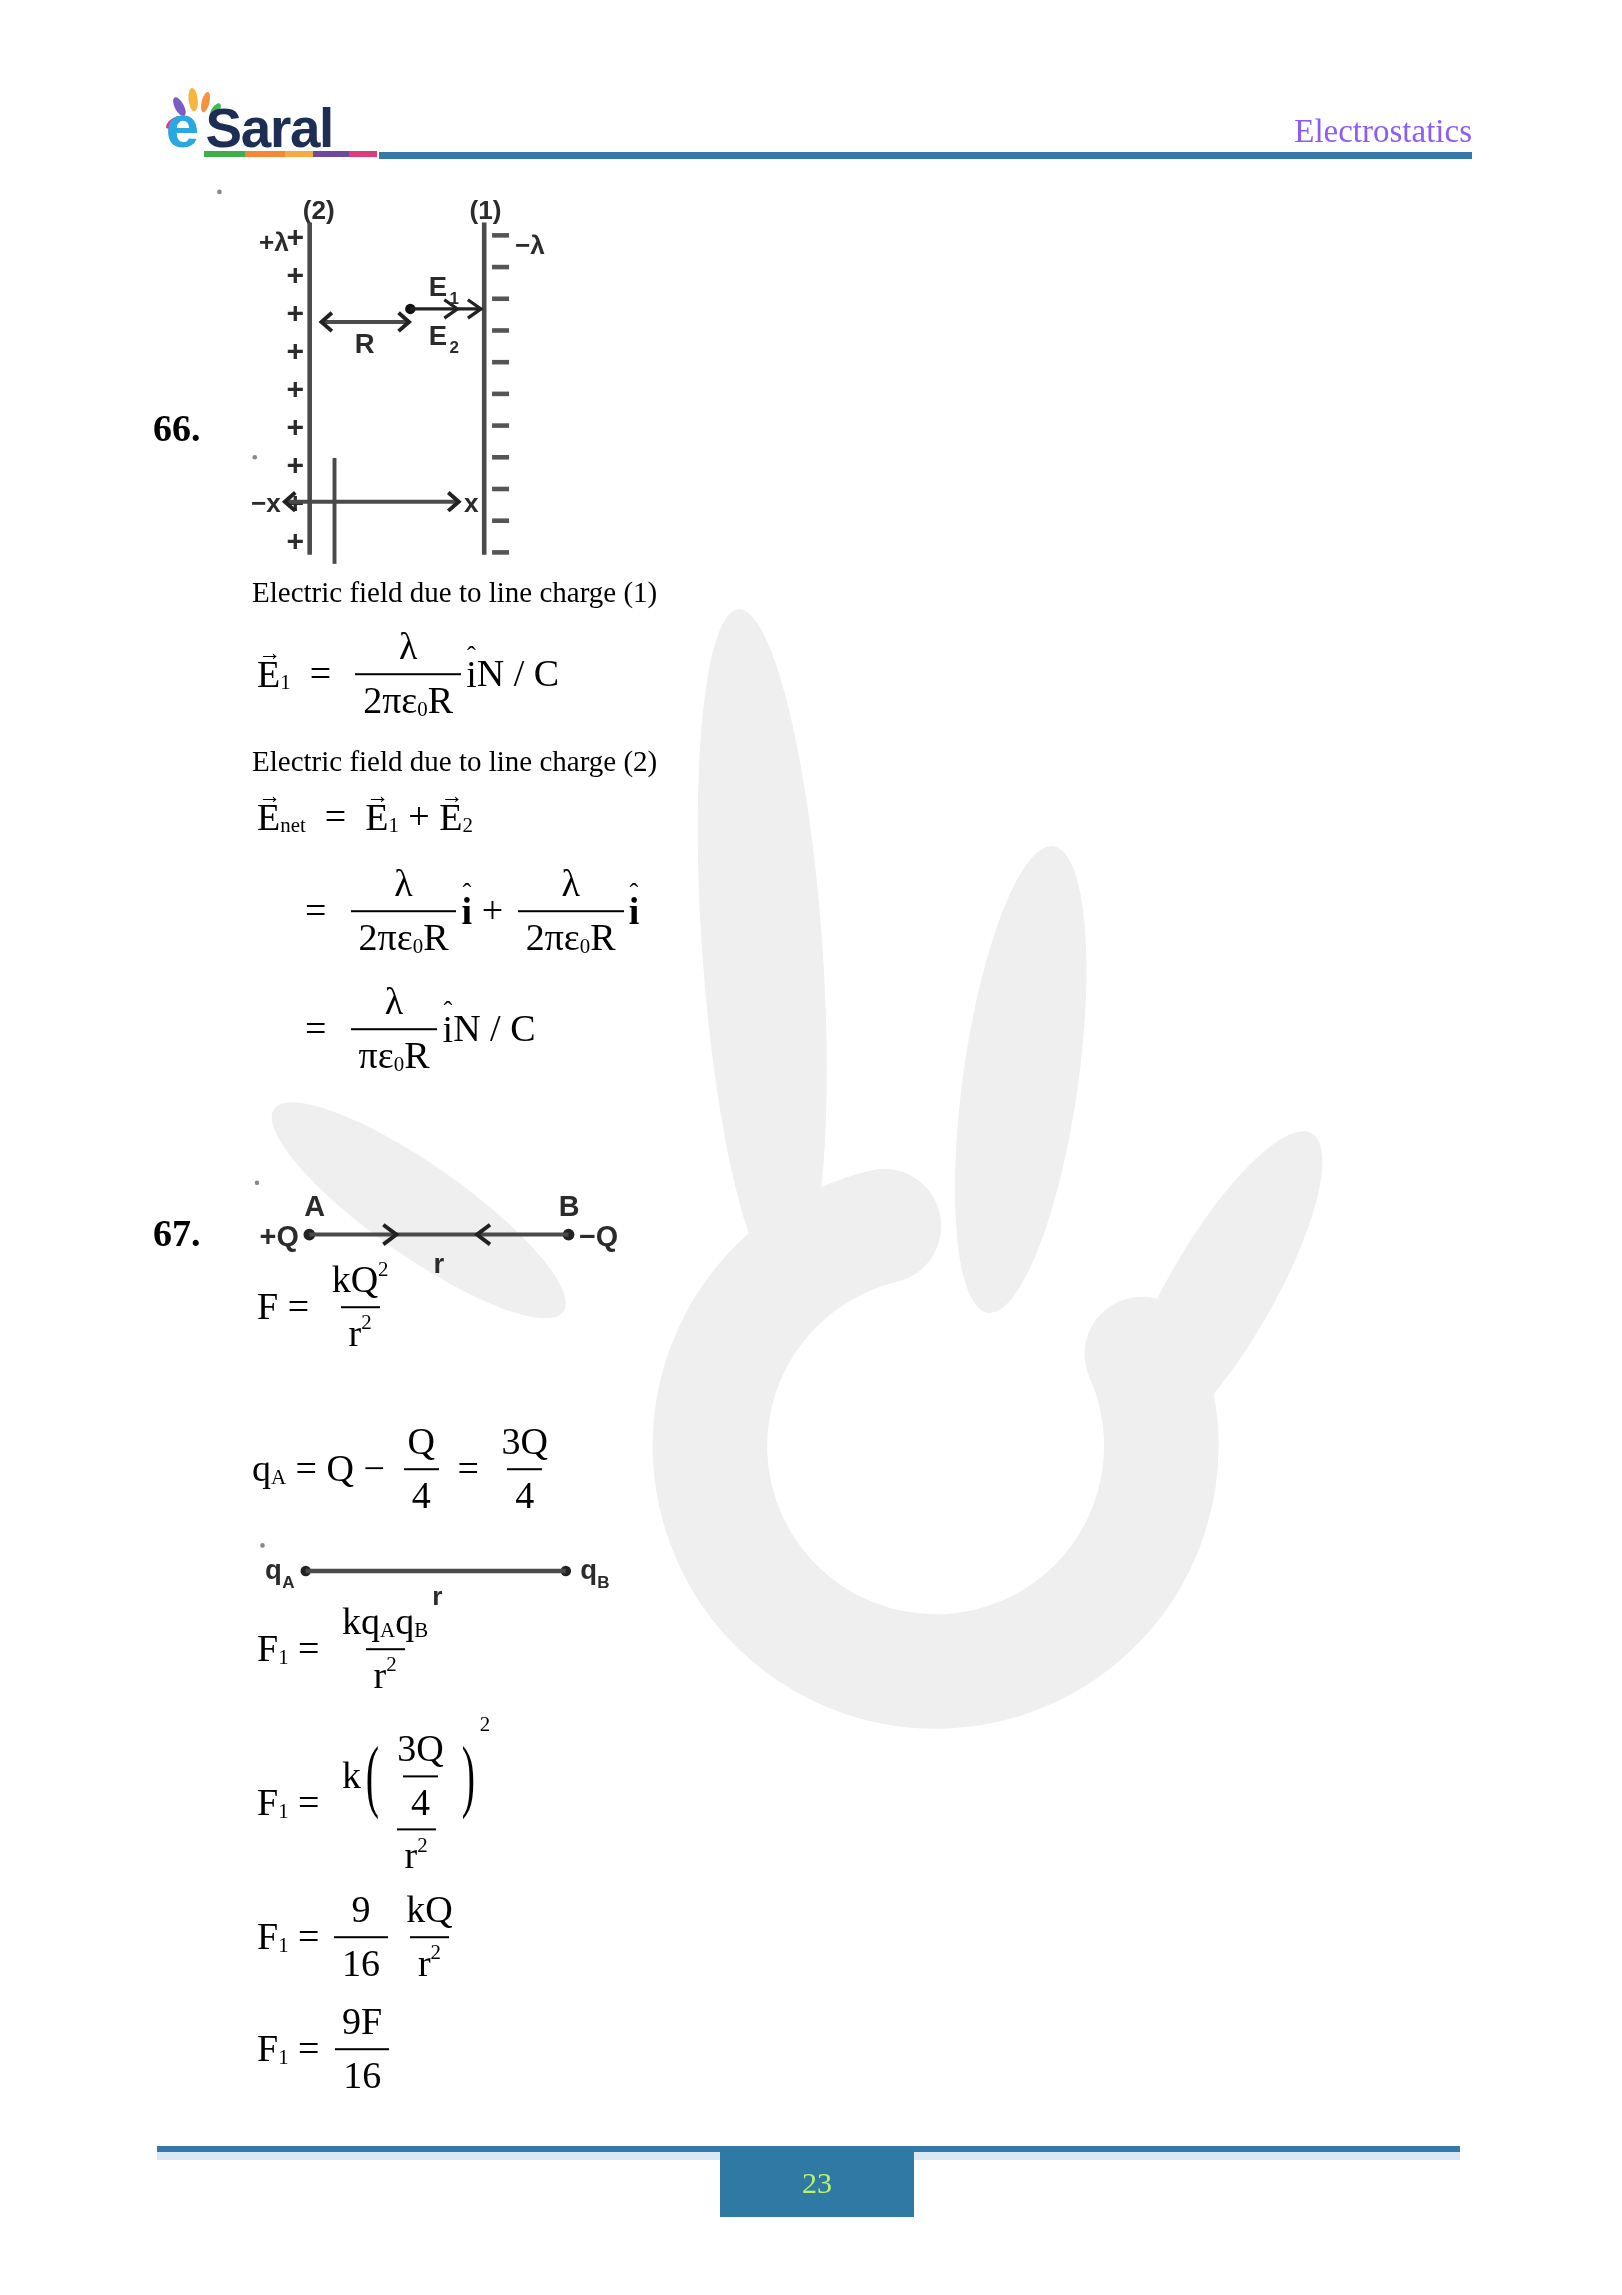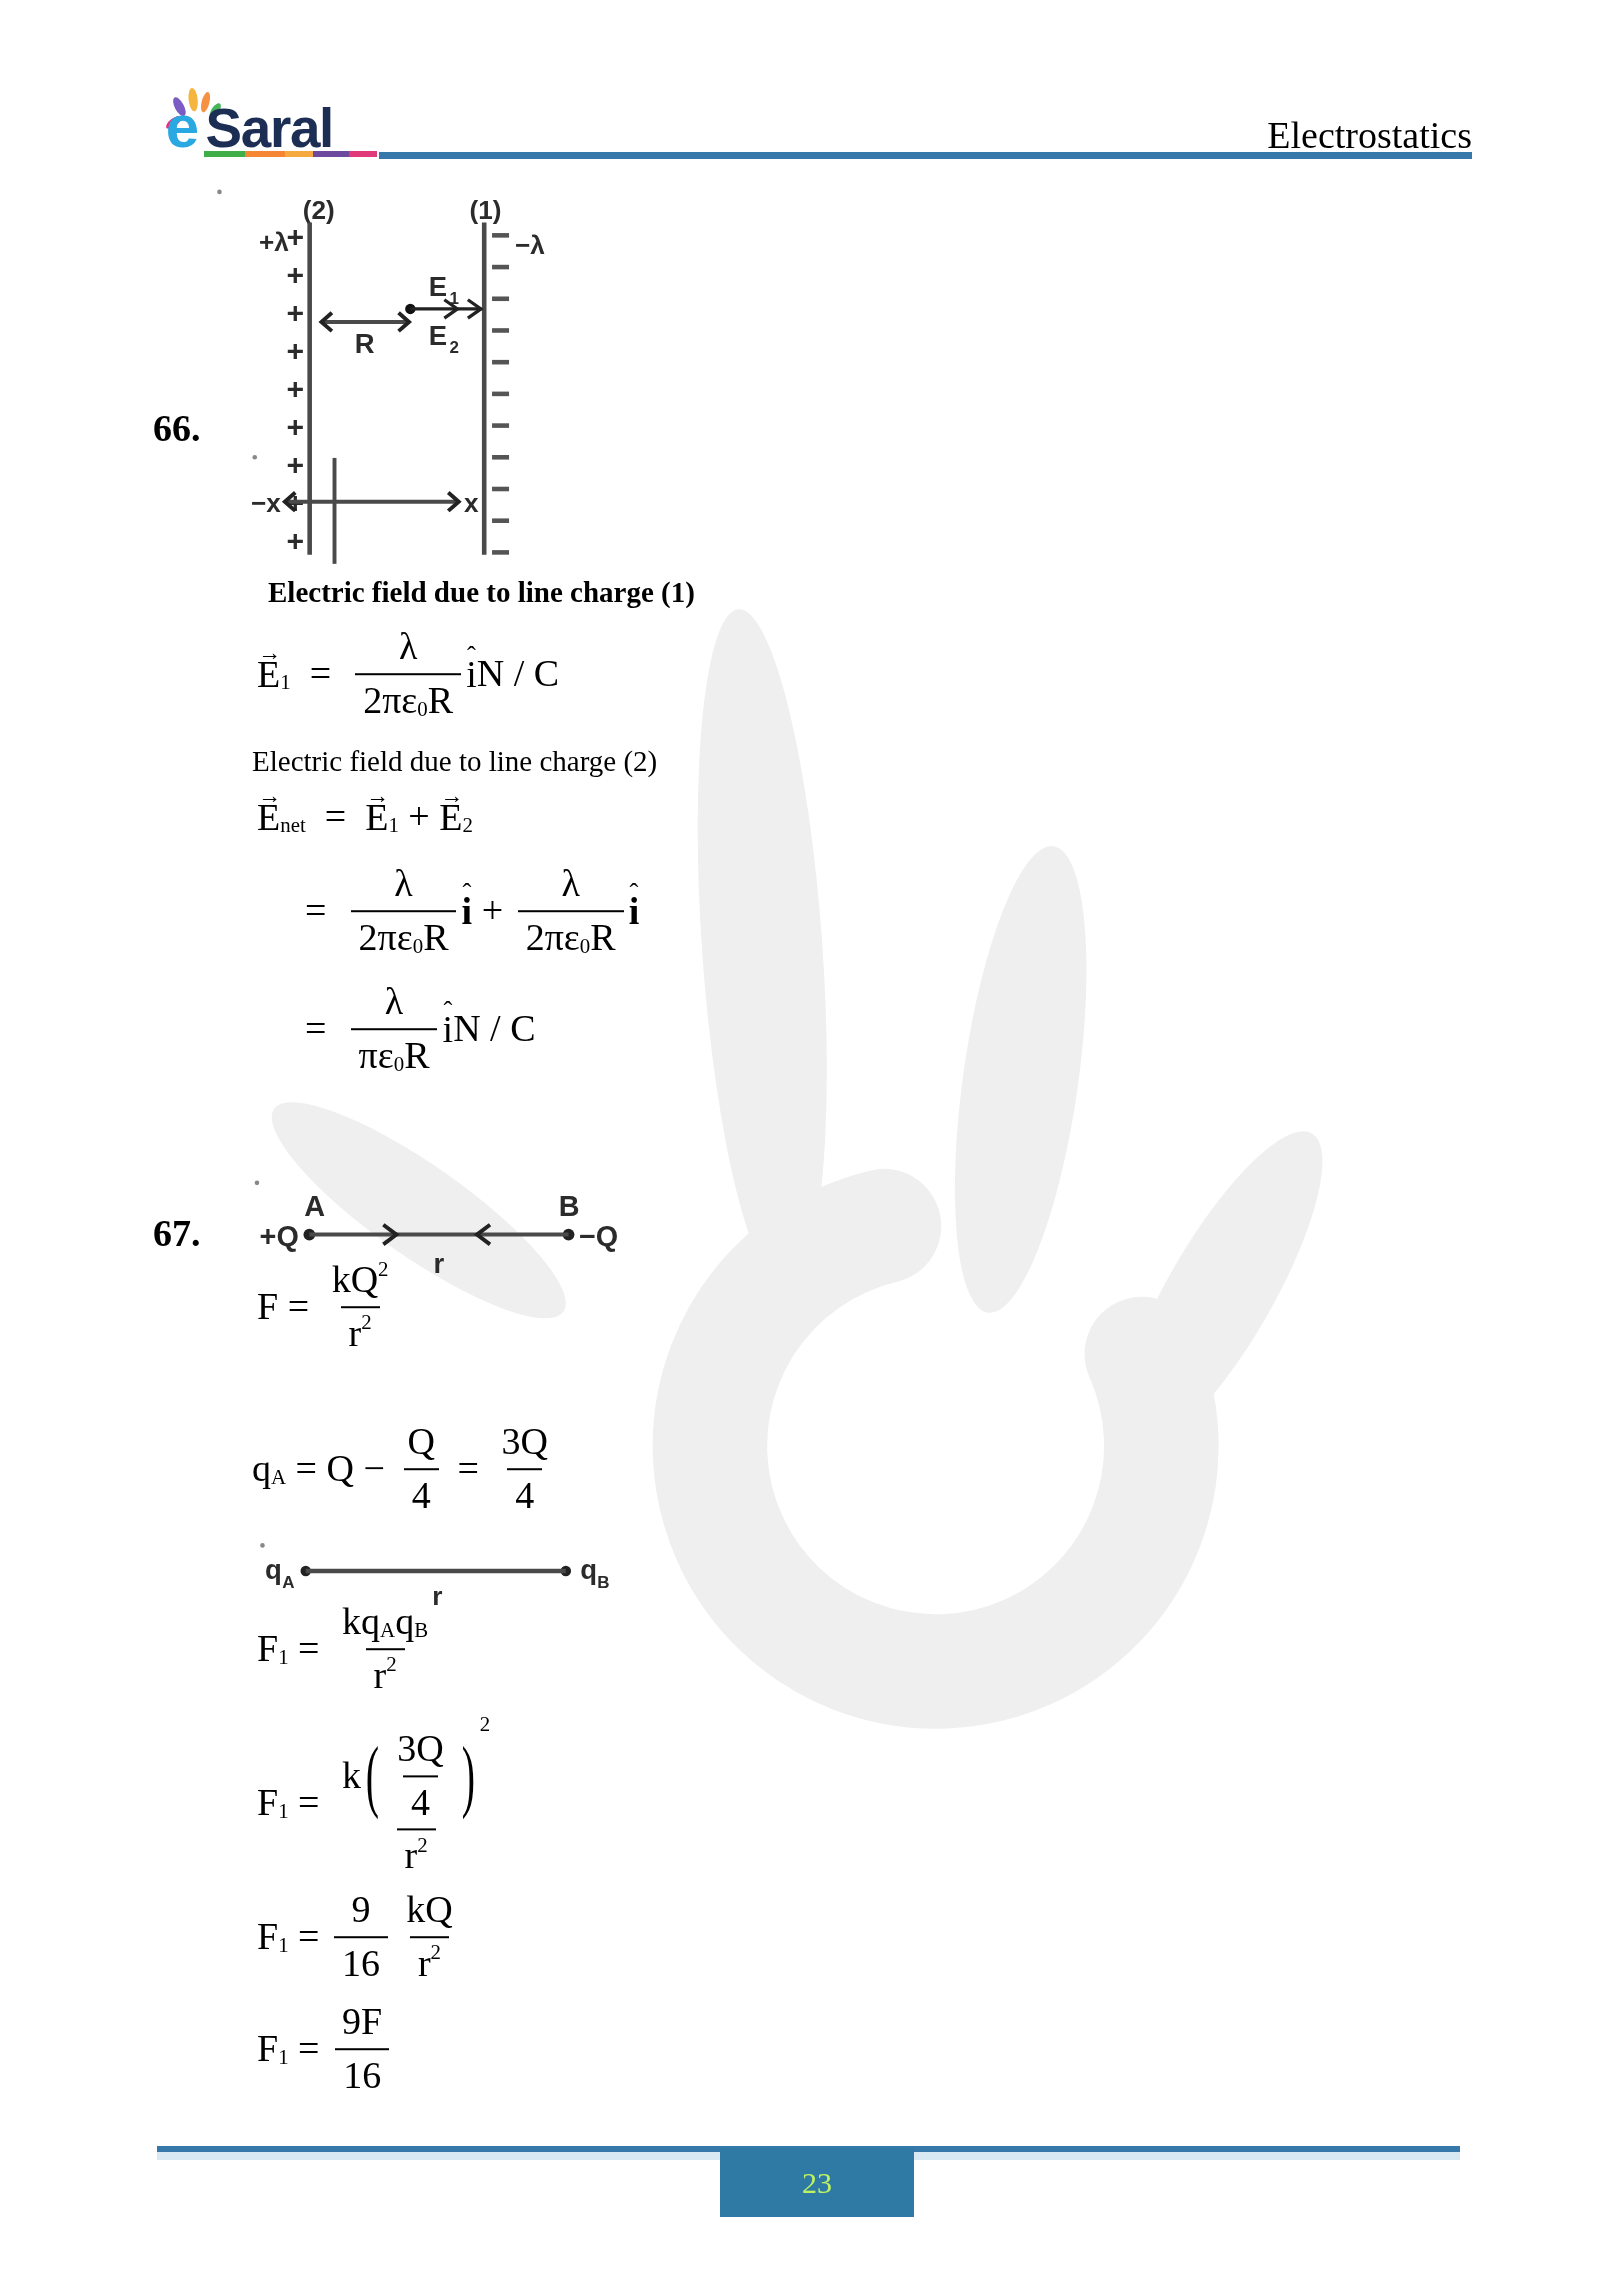--- a/index.html
+++ b/index.html
@@ -1,20 +1,20 @@
 <!DOCTYPE html>
 <html style="font-size:10.5px"><head>
 <meta charset="utf-8">
 <style>
   html,body{margin:0;padding:0;background:#fff;}
   .page{position:relative;width:1622px;height:2295px;background:#ffffff;overflow:hidden;
         font-family:"Liberation Serif",serif;color:#000;}
   .abs{position:absolute;}
   
-  .page-title{position:absolute;top:113px;right:150px;font-size:38px;color:#000000;}
+  .page-title{position:absolute;top:113px;right:150px;font-size:33px;color:#8b5cf6;}
   .rule{position:absolute;height:6.5px;}
   .logo-seg{position:absolute;top:151px;height:5.9px;}
   
   .bodyline{position:absolute;font-size:29px;white-space:pre;}
   .qnum{position:absolute;font-size:38px;font-weight:700;}
   
   .eq{position:absolute;display:flex;align-items:center;font-size:38px;line-height:1.05;
       transform:translateY(-50%);white-space:pre;}
   .eq .mt{white-space:pre;}
   .msub{font-size:.55em;position:relative;top:.45em;}
@@ -131,21 +131,21 @@
 
     <circle cx="390" cy="699" r="3.5" fill="#888"></circle>
     <line class="dline" x1="512" y1="700" x2="512" y2="862" stroke-width="6" stroke="#555"></line>
     <line class="dline" x1="438" y1="767" x2="700" y2="767" stroke-width="6" stroke="#555"></line>
     <path class="arrowline" d="M452 753 L436 767 L452 781" stroke-width="6" stroke="#333"></path>
     <path class="arrowline" d="M686 753 L702 767 L686 781" stroke-width="6" stroke="#333"></path>
     <text class="dlabel" font-size="40" text-anchor="end" x="430" y="782">−x</text>
     <text class="dlabel" font-size="40" x="710" y="782">x</text>
   </svg>
 
-  <div class="bodyline" style="left:268px;top:576px;font-weight:bold;">Electric field due to line charge (1)</div>
+  <div class="bodyline" style="left:252px;top:576px;">Electric field due to line charge (1)</div>
   <div class="eq" style="left:257px;top:674px;"><span class="mvec"><span class="base">E</span><span class="arrow">→</span></span><span class="msub">1</span><span class="mt">  =  </span><span class="mfrac"><span class="mnum"><span class="mt">λ</span></span><span class="mden"><span class="mt">2πε</span><span class="msub">0</span><span class="mt">R</span></span></span><span class="mhat"><span class="base">i</span><span class="acc">ˆ</span></span><span class="mt">N / C</span></div>
   <div class="bodyline" style="left:252px;top:745px;">Electric field due to line charge (2)</div>
   <div class="eq" style="left:257px;top:817px;"><span class="mvec"><span class="base">E</span><span class="arrow">→</span></span><span class="msub">net</span><span class="mt">  =  </span><span class="mvec"><span class="base">E</span><span class="arrow">→</span></span><span class="msub">1</span><span class="mt"> + </span><span class="mvec"><span class="base">E</span><span class="arrow">→</span></span><span class="msub">2</span></div>
   <div class="eq" style="left:305px;top:911px;"><span class="mt">=  </span><span class="mfrac"><span class="mnum"><span class="mt">λ</span></span><span class="mden"><span class="mt">2πε</span><span class="msub">0</span><span class="mt">R</span></span></span><span class="mhat bold"><span class="base">i</span><span class="acc">ˆ</span></span><span class="mt"> + </span><span class="mfrac"><span class="mnum"><span class="mt">λ</span></span><span class="mden"><span class="mt">2πε</span><span class="msub">0</span><span class="mt">R</span></span></span><span class="mhat bold"><span class="base">i</span><span class="acc">ˆ</span></span></div>
   <div class="eq" style="left:305px;top:1029px;"><span class="mt">=  </span><span class="mfrac"><span class="mnum"><span class="mt">λ</span></span><span class="mden"><span class="mt">πε</span><span class="msub">0</span><span class="mt">R</span></span></span><span class="mhat"><span class="base">i</span><span class="acc">ˆ</span></span><span class="mt">N / C</span></div>
 
   <div class="qnum" style="left:153px;top:1211px;">67.</div>
 
   <svg class="abs" style="left:249px;top:1175px;" width="393" height="108" viewBox="380 1795 600 165">
     <circle cx="392" cy="1807" r="3.5" fill="#888"></circle>

